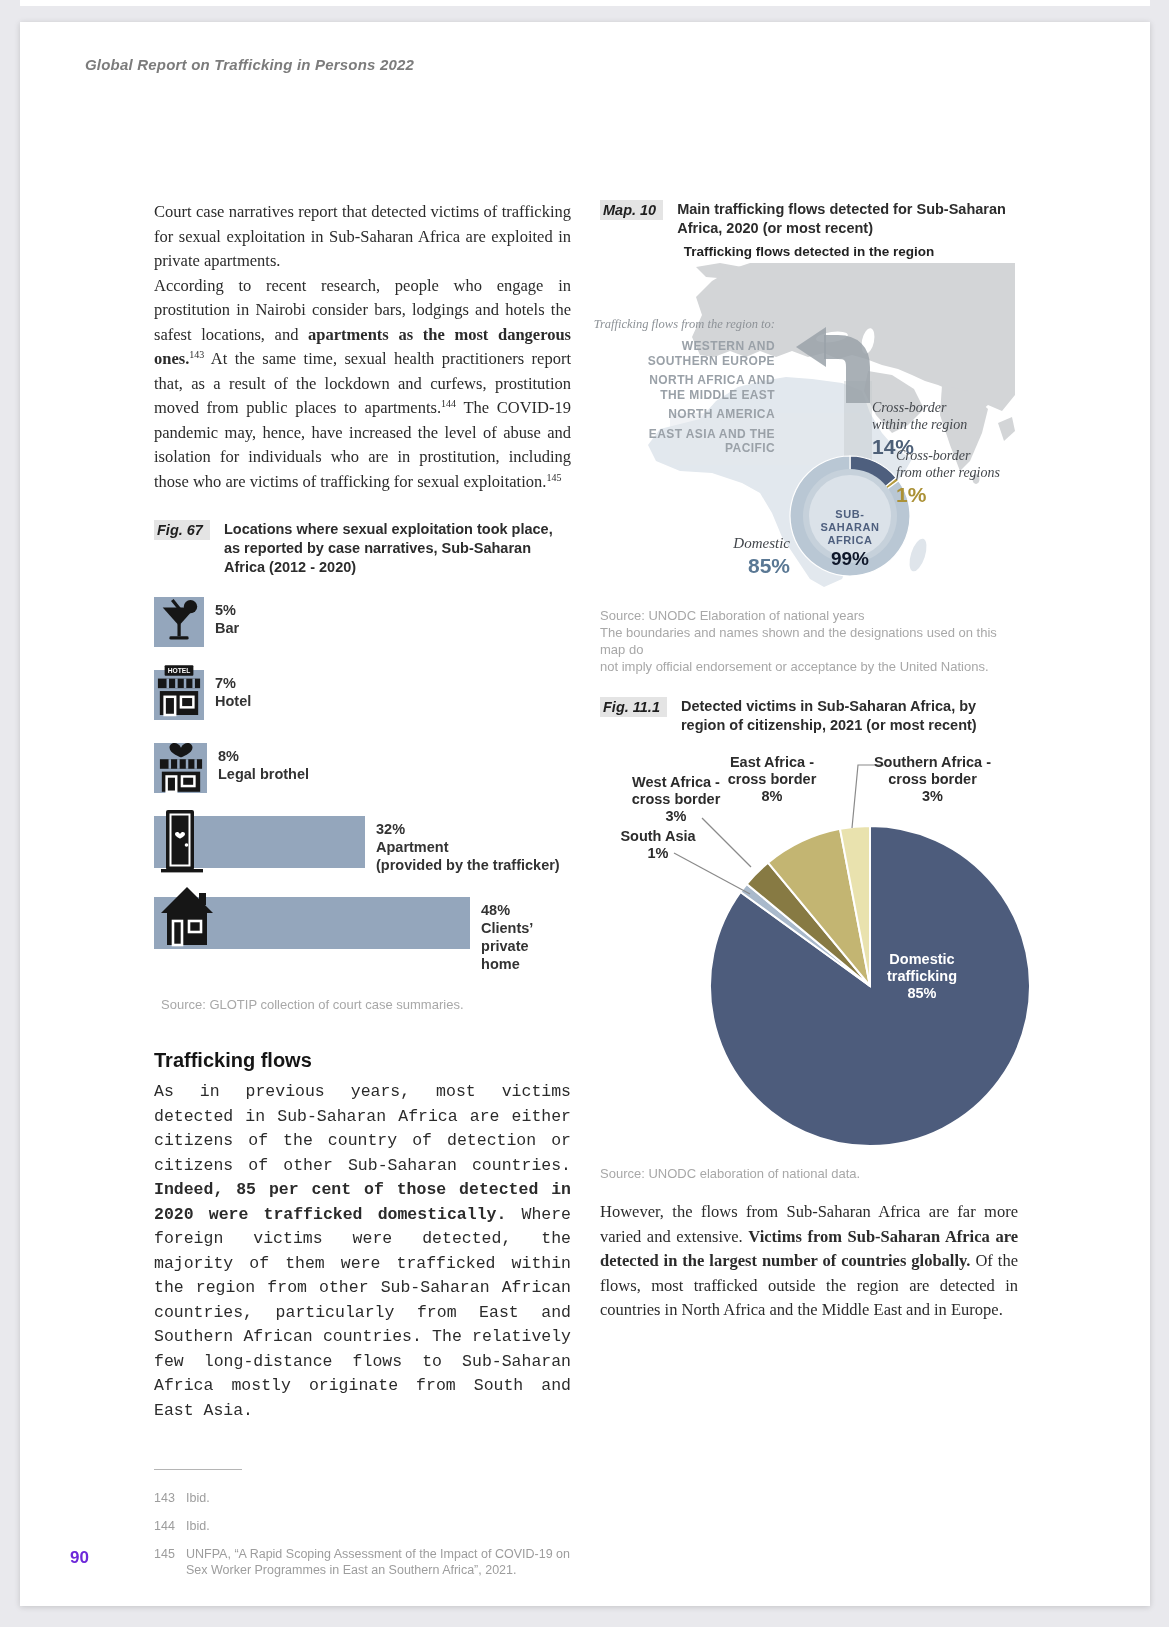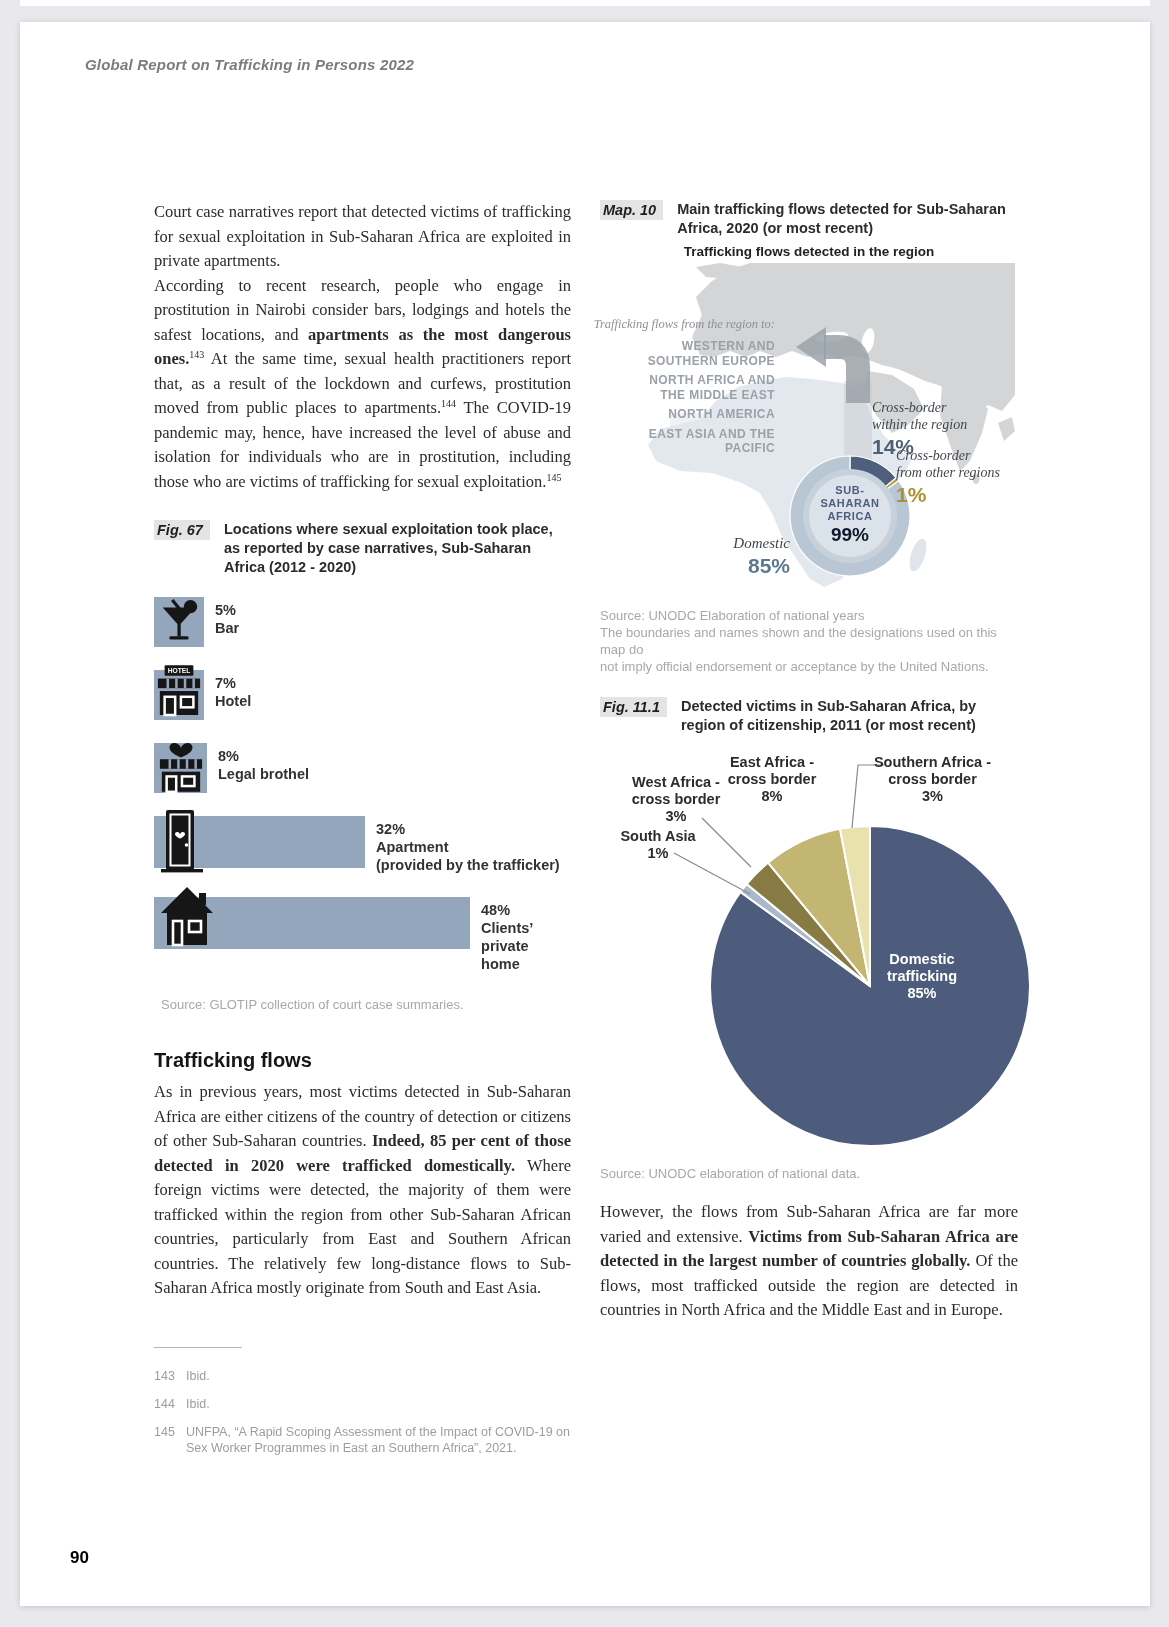--- a/index.html
+++ b/index.html
@@ -3,21 +3,21 @@
 <meta charset="utf-8">
 <style>
   html,body{margin:0;padding:0;}
   .screen{position:relative;width:1169px;height:1627px;background:#e9e9ed;overflow:hidden;
           font-family:"Liberation Sans",sans-serif;color:#2d2d2d;}
   .prev-strip{position:absolute;left:20px;top:0;width:1130px;height:6px;background:#fff;}
   .page-bg{position:absolute;left:20px;top:22px;width:1130px;height:1584px;background:#fff;
            box-shadow:0 1px 6px rgba(0,0,0,.16);}
   .doc-header{position:absolute;left:85px;top:56px;font:bold italic 15px "Liberation Sans",sans-serif;
               color:#7c7c7c;letter-spacing:.2px;}
-  .page-num{position:absolute;left:70px;top:1548px;font:bold 17px "Liberation Sans",sans-serif;color:#000000;}
+  .page-num{position:absolute;left:70px;top:1548px;font:bold 17px "Liberation Sans",sans-serif;color:#6d28d9;}
 
   .col-left{position:absolute;left:154px;top:200px;width:417px;}
   .col-right{position:absolute;left:600px;top:200px;width:418px;}
 
   .serif{font-family:"Liberation Serif",serif;font-size:16.5px;line-height:24.5px;color:#2b2b2b;
          text-align:justify;margin:0;}
   .serif b{font-weight:bold;}
   .serif sup{font-size:10px;line-height:0;}
 
   .fig-cap{display:flex;gap:14px;align-items:flex-start;}
@@ -31,21 +31,21 @@
   .fig-bar.h52{height:52px;}
   .fig-lab{margin-left:11px;padding-top:4px;}
   .fl-val,.fl-name,.fl-sub{font:bold 14.5px "Liberation Sans",sans-serif;color:#333;line-height:18px;}
   .icon-sm{overflow:visible;margin-top:-6px;}
   .ic-door{position:absolute;left:7px;top:-8px;}
   .ic-house{position:absolute;left:4px;top:-13px;}
 
   .src-text{font:13px "Liberation Sans",sans-serif;color:#a8a8a8;line-height:17px;white-space:pre-line;}
   .src-fig67{margin-top:16px;margin-left:7px;}
   .sec-head{margin-top:36px;font:bold 20px "Liberation Sans",sans-serif;color:#151515;}
-  .sec-head + .serif{margin-top:8px;}
+  .sec-head + .serif{margin-top:8px;font-family:Liberation Mono, monospace;}
 
   .fn-rule{width:88px;border-top:1px solid #b5b5b5;margin:46px 0 20px 0;}
   .fn{display:flex;font:12.5px "Liberation Sans",sans-serif;color:#9d9d9d;line-height:16px;margin-bottom:12px;}
   .fn-num{flex:none;width:32px;}
   .fn-text{flex:1;max-width:395px;}
 
   .map-sub{margin-top:6px;text-align:center;font:bold 13.5px "Liberation Sans",sans-serif;color:#222;}
   .map-wrap{position:relative;width:415px;height:332px;margin-top:4px;}
   .map-wrap svg{position:absolute;left:0;top:0;}
   .prelines{white-space:pre-line;}
@@ -55,21 +55,21 @@
   .lab-ital{font:italic 14px "Liberation Serif",serif;color:#43474c;line-height:17px;}
   .lab-pct{font:bold 21px "Liberation Sans",sans-serif;margin-top:2px;}
   .lab-within{position:absolute;left:272px;top:136px;}
   .lab-within .lab-pct{color:#4e6078;}
   .lab-other{position:absolute;left:296px;top:184px;}
   .lab-other .lab-pct{color:#ab9136;}
   .lab-domestic{position:absolute;right:225px;top:272px;text-align:right;}
   .lab-domestic .lab-ital{font-size:15px;}
   .lab-domestic .lab-pct{color:#5a7894;}
   .donut-center{position:absolute;left:190px;top:221px;width:120px;text-align:center;}
-  .dc-name{font:bold 11px "Liberation Sans",sans-serif;color:#4e5f7e;letter-spacing:.6px;line-height:13px;white-space:pre-line;}
+  .dc-name{font:bold 11px "Liberation Sans",sans-serif;color:#4e5f7e;letter-spacing:.6px;line-height:13px;white-space:pre-line;margin-top:24px;}
   .dc-pct{font:bold 19px "Liberation Sans",sans-serif;color:#0f172a;margin-top:1px;}
   .map-src{margin-top:12px;}
   .fig111-cap{margin-top:22px;}
 
   .pie-wrap{position:relative;width:440px;height:410px;margin-top:4px;}
   .pie-wrap svg{position:absolute;left:0;top:0;}
   .pie-lab{position:absolute;font:bold 14.5px "Liberation Sans",sans-serif;color:#2c2c2c;line-height:17px;
            text-align:center;white-space:pre-line;}
   .pl-southern{left:265px;top:15px;width:135px;}
   .pl-east{left:112px;top:15px;width:120px;}
@@ -277,21 +277,21 @@
         <div class="dc-pct">99%</div>
       </div>
     </div>
 
     <div class="src-text map-src">Source: UNODC Elaboration of national years
 The boundaries and names shown and the designations used on this map do
 not imply official endorsement or acceptance by the United Nations.</div>
 
     <div class="fig-cap fig111-cap">
       <span class="fig-tag">Fig. 11.1</span>
-      <span class="fig-cap-text">Detected victims in Sub-Saharan Africa, by region of citizenship, 2011 (or most recent)</span>
+      <span class="fig-cap-text">Detected victims in Sub-Saharan Africa, by region of citizenship, 2021 (or most recent)</span>
     </div>
 
     <div class="pie-wrap">
       <svg width="440" height="410" viewBox="0 0 440 410">
         <g id="pie-g">
             <path d="M270,247 L270.00,87.00 A160,160 0 1 1 140.56,152.95 Z" fill="#4d5c7c" stroke="#ffffff" stroke-width="2"></path>
             <path d="M270,247 L140.56,152.95 A160,160 0 0 1 146.72,145.01 Z" fill="#a9b9cb" stroke="#ffffff" stroke-width="2"></path>
             <path d="M270,247 L146.72,145.01 A160,160 0 0 1 168.01,123.72 Z" fill="#877a43" stroke="#ffffff" stroke-width="2"></path>
             <path d="M270,247 L168.01,123.72 A160,160 0 0 1 240.02,89.83 Z" fill="#c3b572" stroke="#ffffff" stroke-width="2"></path>
             <path d="M270,247 L240.02,89.83 A160,160 0 0 1 270.00,87.00 Z" fill="#e9e2ae" stroke="#ffffff" stroke-width="2"></path>

